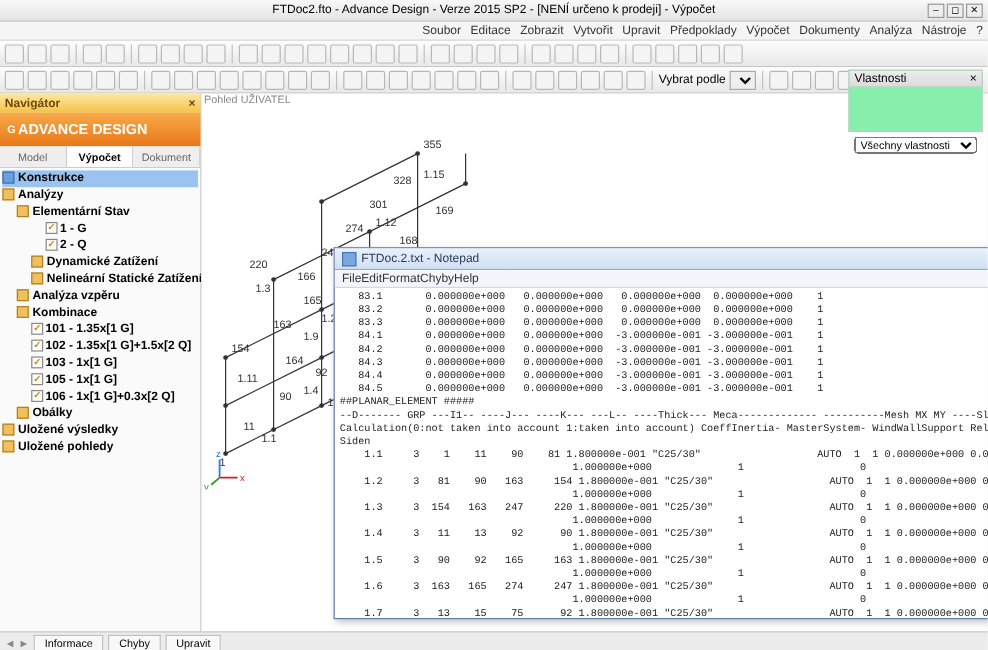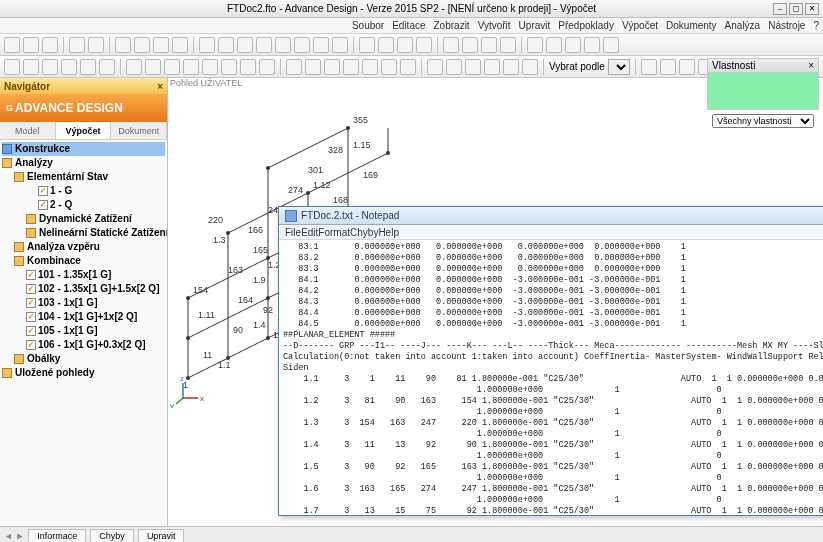--- a/index.html
+++ b/index.html
@@ -175,24 +175,24 @@
       <div class="node ind1"><span class="ico"></span><span>Elementární Stav</span></div>
       <div class="node ind3"><span class="chk">✓</span><span>1 - G</span></div>
       <div class="node ind3"><span class="chk">✓</span><span>2 - Q</span></div>
       <div class="node ind2"><span class="ico"></span><span>Dynamické Zatížení</span></div>
       <div class="node ind2"><span class="ico"></span><span>Nelineární Statické Zatížení</span></div>
       <div class="node ind1"><span class="ico"></span><span>Analýza vzpěru</span></div>
       <div class="node ind1"><span class="ico"></span><span>Kombinace</span></div>
       <div class="node ind2"><span class="chk">✓</span><span>101 - 1.35x[1 G]</span></div>
       <div class="node ind2"><span class="chk">✓</span><span>102 - 1.35x[1 G]+1.5x[2 Q]</span></div>
       <div class="node ind2"><span class="chk">✓</span><span>103 - 1x[1 G]</span></div>
-      <div class="node ind2"><span class="chk">✓</span><span>104 - 1x[1 G]+1x[2 Q]</span></div>
       <div class="node ind2"><span class="chk">✓</span><span>105 - 1x[1 G]</span></div>
       <div class="node ind2"><span class="chk">✓</span><span>106 - 1x[1 G]+0.3x[2 Q]</span></div>
       <div class="node ind1"><span class="ico"></span><span>Obálky</span></div>
+      <div class="node"><span class="ico"></span><span>Uložené výsledky</span></div>
       <div class="node"><span class="ico"></span><span>Uložené pohledy</span></div>
     </div>
   </div>
 
   <div class="viewport">
     <span class="vp-title">Pohled UŽIVATEL</span>
     <svg class="model-svg" width="260" height="320">
       <g stroke="#333" stroke-width="1" fill="none">
         <line x1="20" y1="290" x2="100" y2="250"></line>
           <line x1="100" y1="250" x2="180" y2="210"></line>

